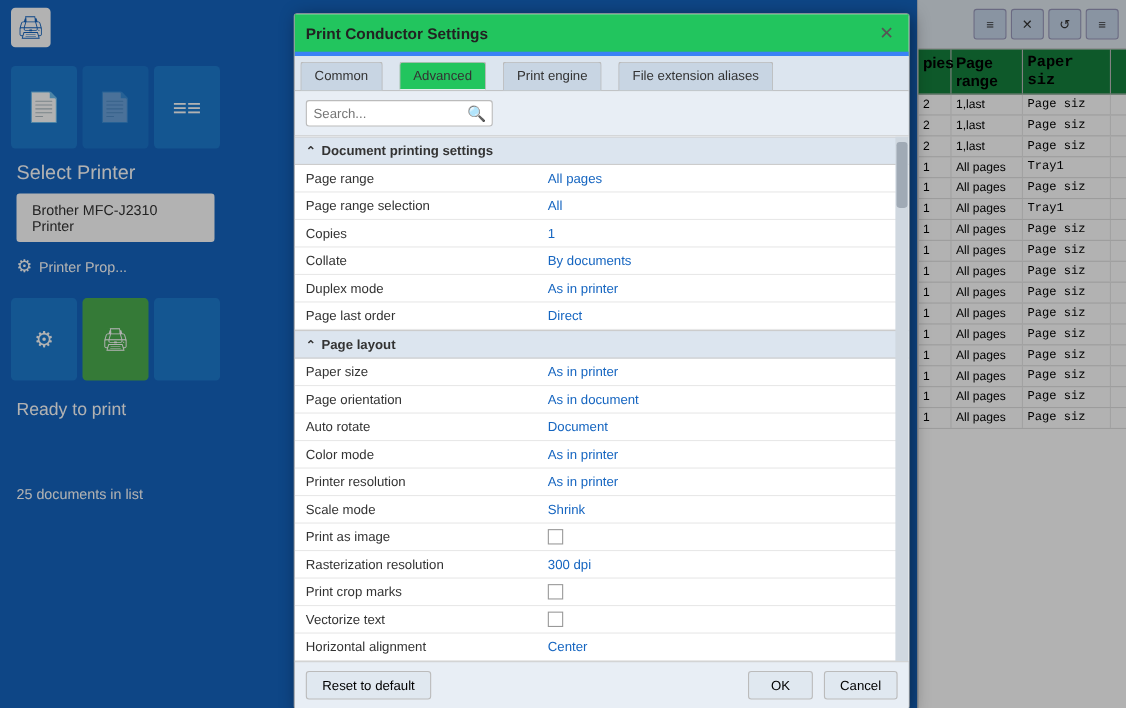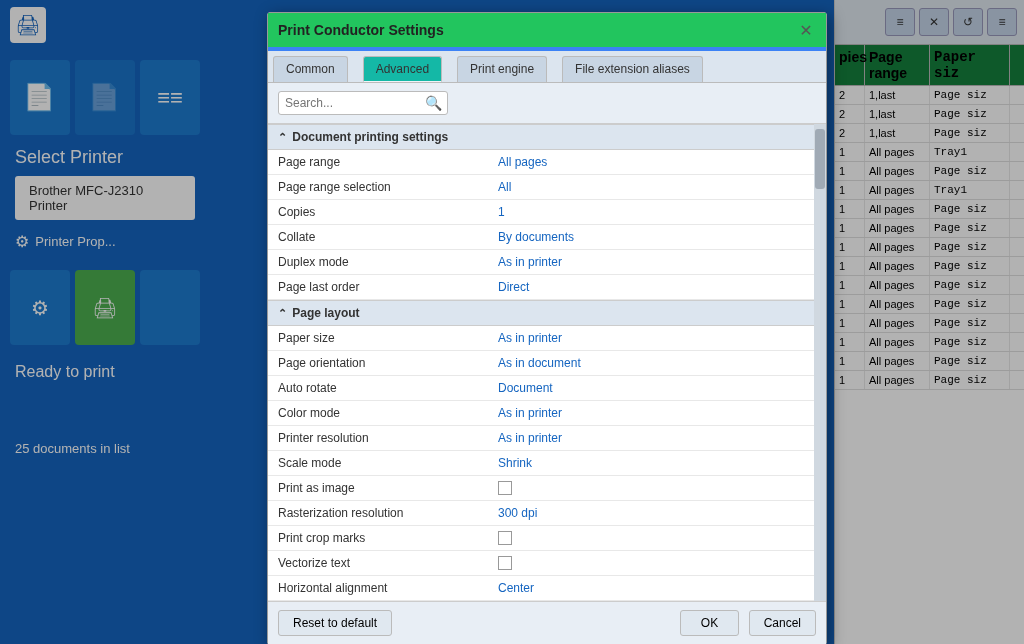--- a/index.html
+++ b/index.html
@@ -167,21 +167,21 @@
       padding: 0 5px; padding-top: 5px;
     }
 
     .tab {
       padding: 5px 12px; font-size: 12px; cursor: pointer;
       border: 1px solid #bbb; border-bottom: none; border-radius: 3px 3px 0 0;
       margin-right: 15px; background: #c8d5e3; color: #333;
     }
 
     .tab.active {
-      background: #14b8a6; border-bottom: 1px solid #f0f4f8;
+      background: #22c55e; border-bottom: 1px solid #f0f4f8;
       z-index: 1; position: relative;
     }
 
     
     .search-bar {
       padding: 8px 10px; background: #e8eef5; border-bottom: 1px solid #ccc;
     }
 
     .search-input-wrap {
       display: flex; align-items: center;

